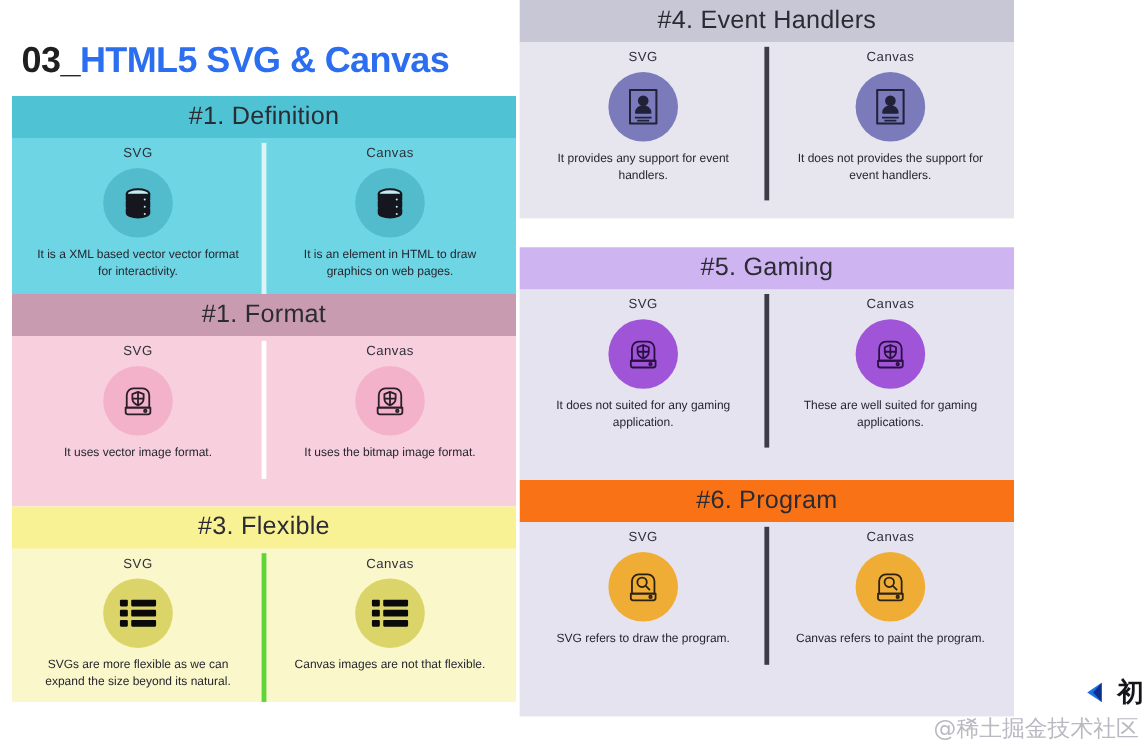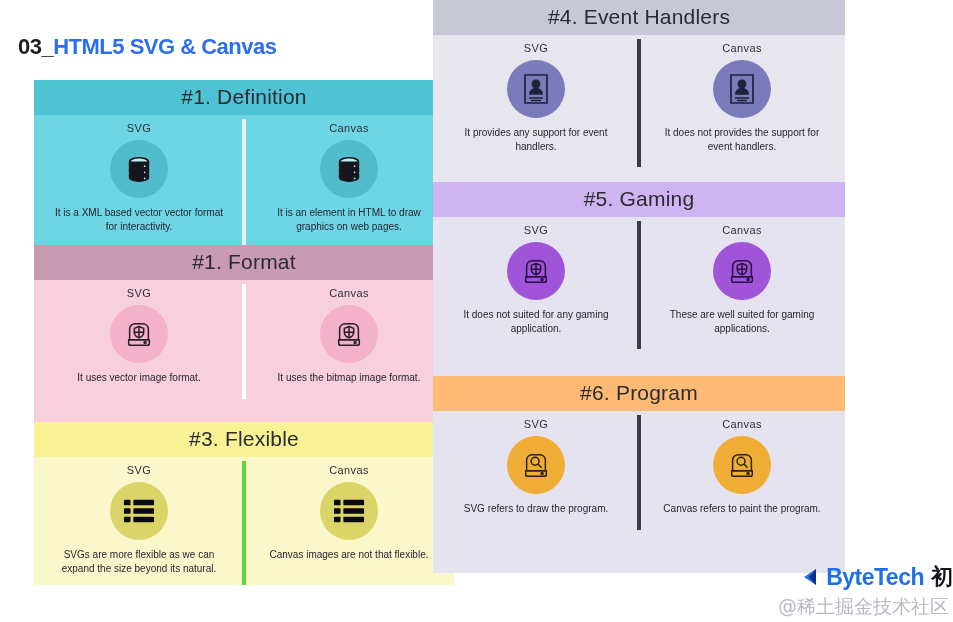--- a/index.html
+++ b/index.html
@@ -7,29 +7,29 @@
     width:953px;height:622px;
     background:#ffffff;
     font-family:"Liberation Sans", sans-serif;
     overflow:hidden;
     position:relative;
   }
 
   
   #slide-title{
     position:absolute;left:18px;top:36px;
-    font-size:22px;font-weight:bold;letter-spacing:-0.5px;
+    font-size:30px;font-weight:bold;letter-spacing:-0.5px;
     white-space:nowrap;line-height:1;
   }
   #slide-title .num{color:#1f1f1f;}
   #slide-title .rest{color:#2b6ef0;}
 
   
   .column{position:absolute;}
-  #left-column{left:10px;top:80px;width:420px;margin-left:24px;}
+  #left-column{left:10px;top:80px;width:420px;}
   #right-column{left:433px;top:0px;width:412px;}
 
   .section{position:relative;width:100%;overflow:hidden;}
 
   .section-header{
     text-align:center;
     font-size:21px;
     color:#2b2b33;
     padding:5px 0 6px;
     letter-spacing:0.2px;
@@ -228,21 +228,21 @@
               <rect x="3" y="2" width="22" height="28"></rect>
               <circle cx="14" cy="11" r="3.6" fill="#21213a"></circle>
               <path d="M8 21c0-3.4 2.7-5.4 6-5.4s6 2 6 5.4z" fill="#21213a"></path>
               <path d="M7 25h14M9 27.5h10" stroke-width="1.4"></path>
             </svg>
           </div>
           <div class="pane-desc">It does not provides the support for event handlers.</div>
         </div>
       </div>
     </div>
-    <div class="section sec-tall" style="background: rgb(229, 227, 239); height: 194px;">
+    <div class="section sec-tall" style="background: rgb(229, 227, 239); height: 194px; margin-top: 24px;">
       <div class="section-header" style="background: rgb(207, 180, 242);">#5. Gaming</div>
       <div class="section-body">
         <div class="divider" style="background: rgb(60, 60, 70);"></div>
         <div class="pane">
           <div class="pane-label">SVG</div>
           <div class="icon-circle" style="background: rgb(160, 85, 217);">
             <svg width="30" height="30" viewBox="0 0 32 32" fill="none" stroke="#2a1040" stroke-width="1.6" stroke-linejoin="round">
               <path d="M6 22V11c0-3.3 2.7-6 6-6h8c3.3 0 6 2.7 6 6v11z"></path>
               <path d="M5 22h22v4a2 2 0 0 1-2 2H7a2 2 0 0 1-2-2z"></path>
               <path d="M16 8l5 2v4c0 3-2.2 5-5 6-2.8-1-5-3-5-6v-4z"></path>
@@ -261,21 +261,21 @@
               <path d="M16 8l5 2v4c0 3-2.2 5-5 6-2.8-1-5-3-5-6v-4z"></path>
               <path d="M16 8v12M11 14h10"></path>
               <circle cx="22.5" cy="25" r="1.1"></circle>
             </svg>
           </div>
           <div class="pane-desc">These are well suited for gaming applications.</div>
         </div>
       </div>
     </div>
     <div class="section sec-tall" style="background: rgb(229, 227, 239); height: 197px;">
-      <div class="section-header" style="background: #fdba74;">#6. Program</div>
+      <div class="section-header" style="background: #f97316;">#6. Program</div>
       <div class="section-body">
         <div class="divider" style="background: rgb(60, 60, 70);"></div>
         <div class="pane">
           <div class="pane-label">SVG</div>
           <div class="icon-circle" style="background: rgb(240, 173, 53);">
             <svg width="30" height="30" viewBox="0 0 32 32" fill="none" stroke="#2d2112" stroke-width="1.6" stroke-linejoin="round">
               <path d="M6 22V11c0-3.3 2.7-6 6-6h8c3.3 0 6 2.7 6 6v11z"></path>
               <path d="M5 22h22v4a2 2 0 0 1-2 2H7a2 2 0 0 1-2-2z"></path>
               <circle cx="15" cy="12" r="4.2"></circle>
               <path d="M18.2 15.2L22 19"></path>
@@ -301,16 +301,15 @@
     </div>
   </div>
 
 <div id="logo-bar">
   <span id="logo-mark">
     <svg width="22" height="22" viewBox="0 0 22 22">
       <polygon points="16,3 16,19 4,11" fill="#1f6fe5"></polygon>
       <polygon points="16,3 16,19 9,11" fill="#0c2f8f"></polygon>
     </svg>
   </span>
-  <span id="logo-text">ByteTech</span>
   <span id="logo-cn">初</span>
 </div>
 <div id="watermark">@稀土掘金技术社区</div>
 
 </body></html>

